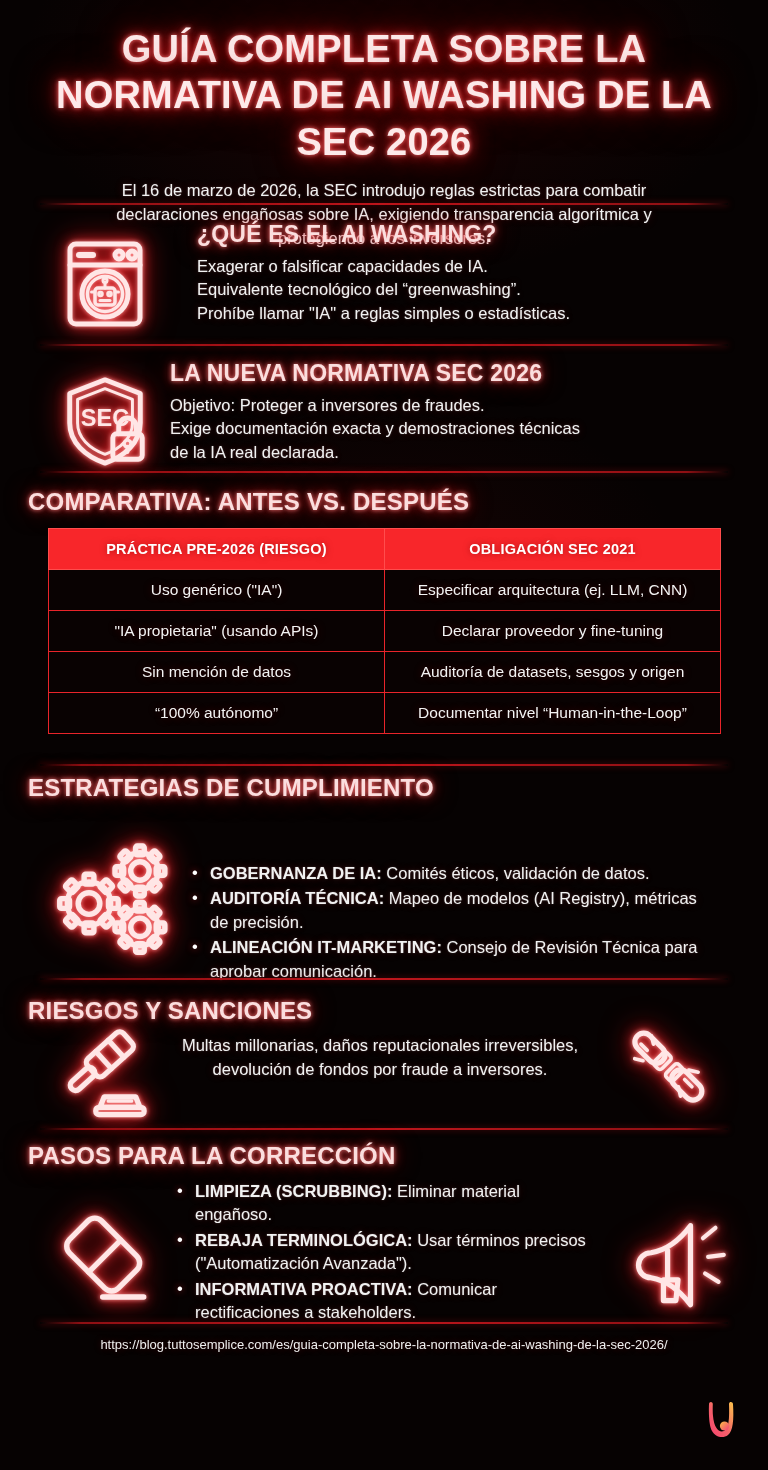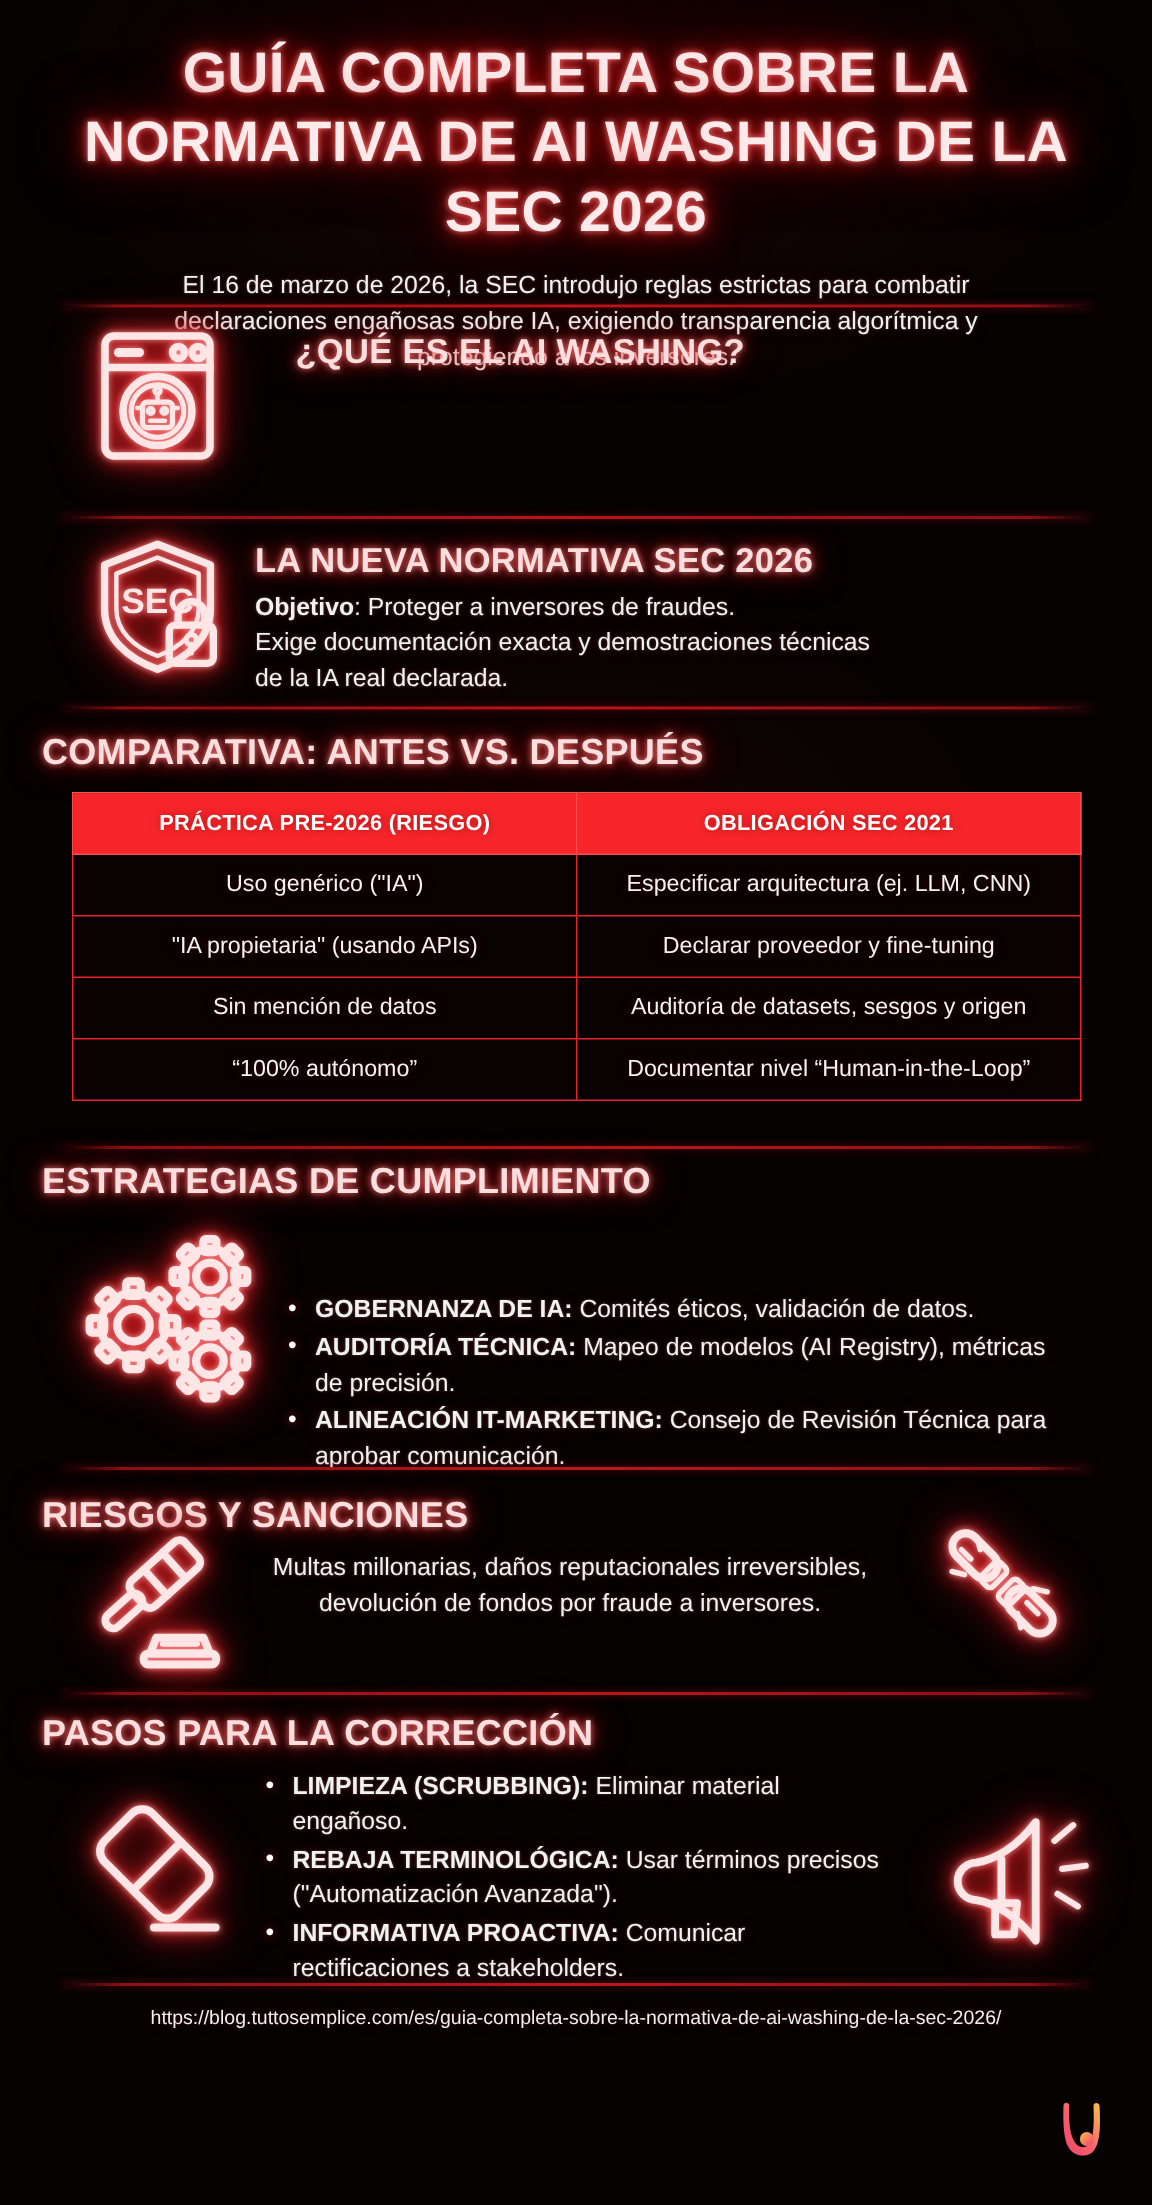--- a/index.html
+++ b/index.html
@@ -69,35 +69,35 @@
   .header .sub {
     margin-top: 14px;
     font-size: 16.5px;
     line-height: 1.45;
     padding: 0 78px;
     font-weight: 400;
   }
 
   
   .row { position: absolute; display: flex; align-items: flex-start; }
-  .icon-box { flex: 0 0 auto; display: flex; align-items: flex-start; justify-content: center; }
+  .icon-box { flex: 0 0 auto; display: flex; align-items: flex-end; justify-content: center; }
   .svg-neon {
     stroke: #ffe6e6;
     fill: none;
     stroke-width: 5;
     stroke-linecap: round;
     stroke-linejoin: round;
     filter:
       drop-shadow(0 0 2px rgba(255,150,150,0.95))
       drop-shadow(0 0 6px rgba(240,40,45,0.85))
       drop-shadow(0 0 14px rgba(190,14,18,0.7));
   }
   .sec-head { font-size: 23px; font-weight: 900; letter-spacing: 0.2px; }
   .sec-body { margin-top: 7px; font-size: 16.5px; line-height: 1.42; }
-  .sec-body b { font-weight: 700; margin-top: 12px; }
+  .sec-body b { font-weight: 400; margin-top: 12px; }
 
   
   .center-title {
     position: absolute; left: 0; width: 768px; text-align: left;
     font-size: 24px; font-weight: 900; letter-spacing: 0.2px; margin-left: 28px;
   }
 
   
   .cmp-table {
     position: absolute;
@@ -177,20 +177,25 @@
         <circle cx="54.5" cy="60" r="1.8" stroke-width="3"></circle>
         <line x1="45" y1="66.5" x2="55" y2="66.5" stroke-width="3"></line>
         <line x1="50" y1="54" x2="50" y2="48.5" stroke-width="3"></line>
         <circle cx="50" cy="46.5" r="2" stroke-width="3"></circle>
         <line x1="40" y1="58" x2="36.5" y2="58" stroke-width="3"></line>
         <line x1="60" y1="58" x2="63.5" y2="58" stroke-width="3"></line>
       </svg>
     </div>
     <div style="flex:1; padding-top:7px;margin-left:27px;">
       <div class="sec-head neon-head">¿QUÉ ES EL AI WASHING?</div>
+      <div class="sec-body body-text">
+        <div>Exagerar o falsificar capacidades de IA.</div>
+        <div>Equivalente tecnológico del “greenwashing”.</div>
+        <div>Prohíbe llamar "IA" a reglas simples o estadísticas.</div>
+      </div>
     </div>
   </div>
 
   <div class="divider" style="top:344px"></div>
 
   <div class="row" style="top:355px; left:40px; width:690px;">
     <div class="icon-box" style="width:130px; height:115px;">
       <svg viewBox="0 0 100 100" width="98" height="98" class="svg-neon" aria-hidden="true">
         <path d="M50 8 L86 22 V52 C86 72 70 86 50 93 C30 86 14 72 14 52 V22 Z"></path>
         <path d="M50 17 L78 28 V52 C78 67 66 78 50 84 C34 78 22 67 22 52 V28 Z" stroke-width="3"></path>

